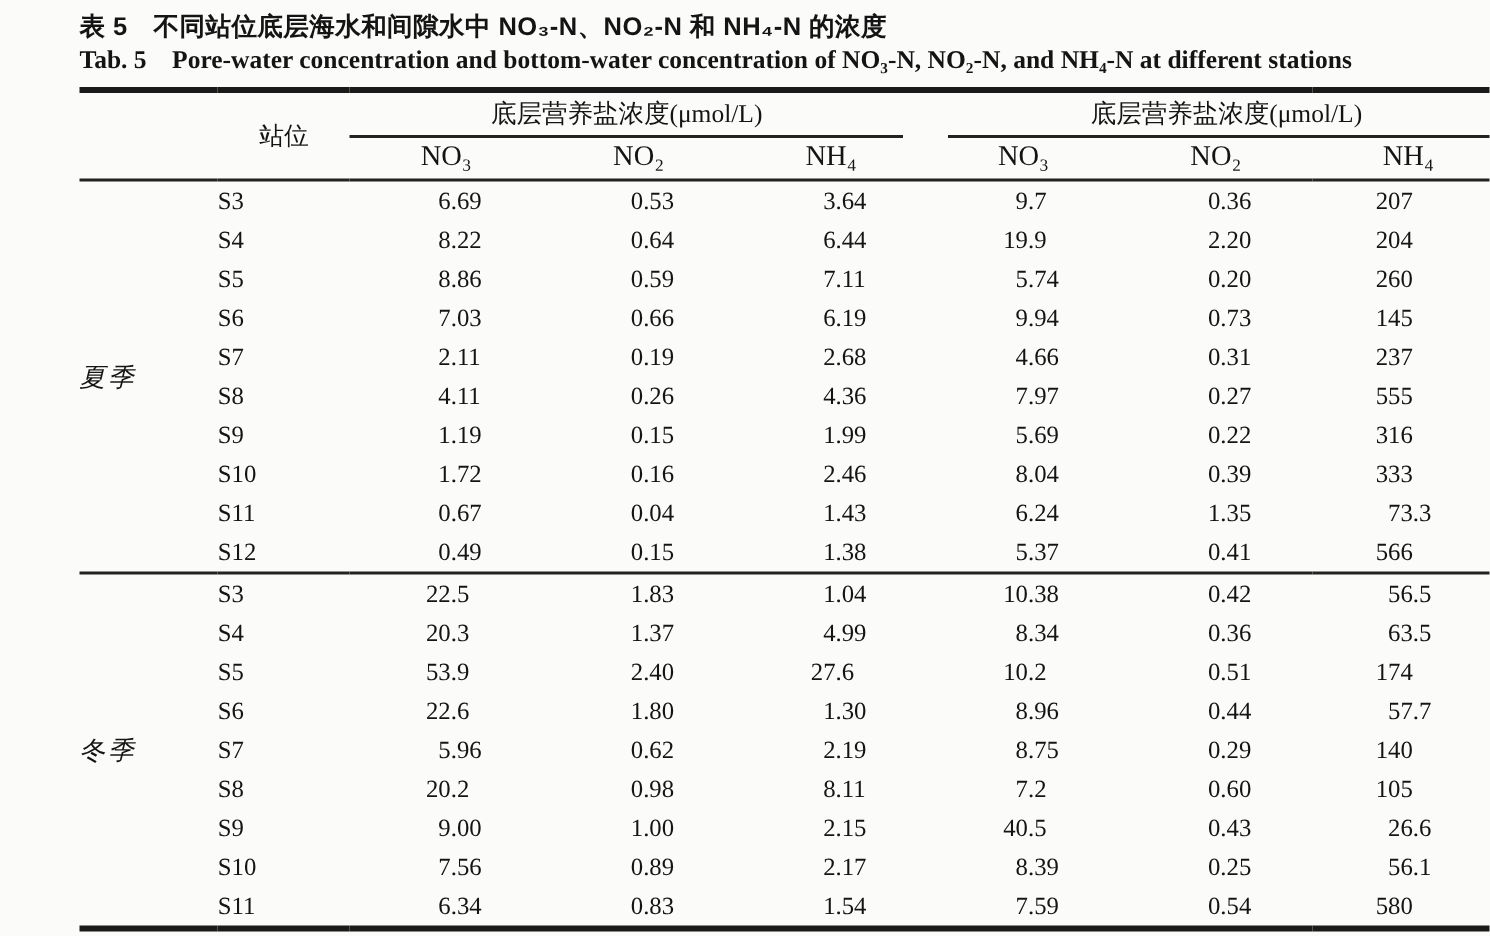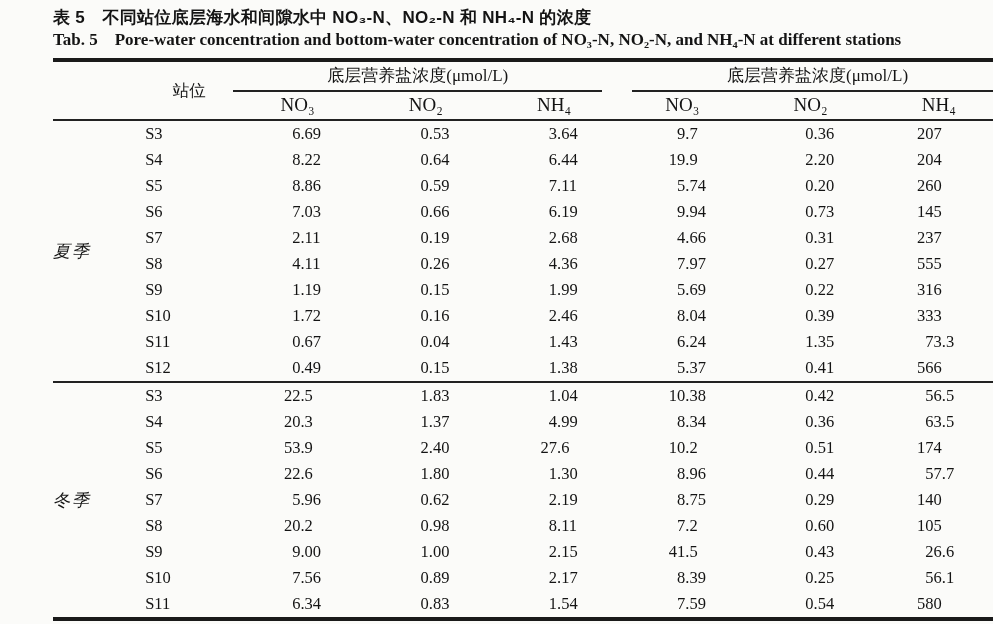--- a/index.html
+++ b/index.html
@@ -238,21 +238,21 @@
           <td class="num"><span class="numwrap"><span class="ip">8</span><span class="fp">.11</span></span></td>
           <td class="num"><span class="numwrap"><span class="ip">7</span><span class="fp">.2</span></span></td>
           <td class="num"><span class="numwrap"><span class="ip">0</span><span class="fp">.60</span></span></td>
           <td class="num"><span class="numwrap"><span class="ip">105</span><span class="fp"></span></span></td>
         </tr>
         <tr>
           <td class="station">S9</td>
           <td class="num"><span class="numwrap"><span class="ip">9</span><span class="fp">.00</span></span></td>
           <td class="num"><span class="numwrap"><span class="ip">1</span><span class="fp">.00</span></span></td>
           <td class="num"><span class="numwrap"><span class="ip">2</span><span class="fp">.15</span></span></td>
-          <td class="num"><span class="numwrap"><span class="ip">41</span><span class="fp">.5</span></span></td>
+          <td class="num"><span class="numwrap"><span class="ip">40</span><span class="fp">.5</span></span></td>
           <td class="num"><span class="numwrap"><span class="ip">0</span><span class="fp">.43</span></span></td>
           <td class="num"><span class="numwrap"><span class="ip">26</span><span class="fp">.6</span></span></td>
         </tr>
         <tr>
           <td class="station">S10</td>
           <td class="num"><span class="numwrap"><span class="ip">7</span><span class="fp">.56</span></span></td>
           <td class="num"><span class="numwrap"><span class="ip">0</span><span class="fp">.89</span></span></td>
           <td class="num"><span class="numwrap"><span class="ip">2</span><span class="fp">.17</span></span></td>
           <td class="num"><span class="numwrap"><span class="ip">8</span><span class="fp">.39</span></span></td>
           <td class="num"><span class="numwrap"><span class="ip">0</span><span class="fp">.25</span></span></td>

